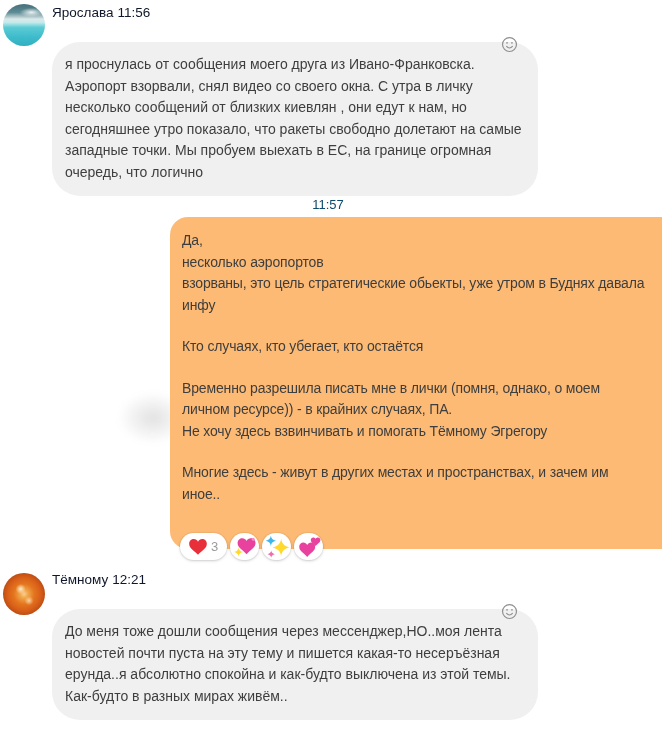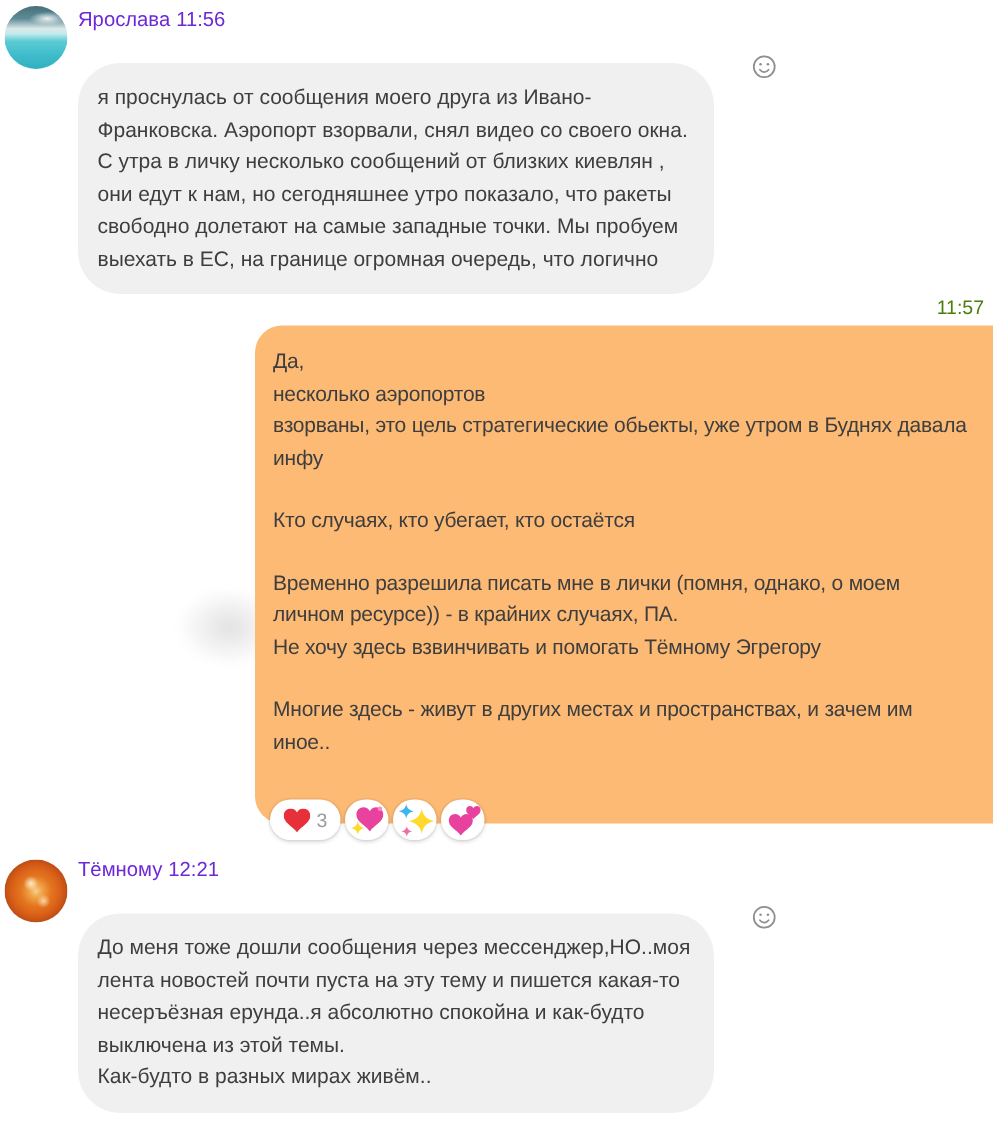--- a/index.html
+++ b/index.html
@@ -18,40 +18,40 @@
     background:
       radial-gradient(ellipse 16px 6px at 68% 20%, rgba(244,248,247,.95) 0%, rgba(244,248,247,0) 75%),
       linear-gradient(180deg,#46707b 0%,#5d8b95 20%,#dce8e8 36%,#c2eaec 44%,#5bcbd4 56%,#3fbccb 78%,#2fb0c0 100%);
   }
   .av-flower{
     background:
       radial-gradient(circle at 42% 38%, rgba(255,244,214,.9) 0%, rgba(255,244,214,0) 14%),
       radial-gradient(circle at 62% 66%, rgba(255,230,190,.8) 0%, rgba(255,230,190,0) 12%),
       radial-gradient(circle at 50% 50%, #f8cf8e 0%, #f0a449 14%, #e4761f 34%, #d95f18 55%, #b04513 78%, #7e3210 100%);
   }
-  .meta{margin:0 0 3px 52px;font-size:13.5px;line-height:18px;color:#6d28d9;}
+  .meta{margin:0 0 3px 52px;font-size:13.5px;line-height:18px;color:#0f172a;}
   .meta .time{margin-left:4px;}
   .bubble-row{position:relative;}
   .bubble{
     box-sizing:border-box;font-size:14px;line-height:21.5px;color:#3e3e3e;
   }
   .bubble.gray{
-    margin-left:52px;width:424px;background:#f0f0f0;border-radius:28px;
+    margin-left:52px;width:486px;background:#f0f0f0;border-radius:28px;
     padding:12px 14px 13px 13px;
     margin-top:20px;
   }
   .bubble .text{white-space:pre-line;}
   .react-btn{
     position:absolute;left:497px;top:-6px;width:24px;height:24px;border:none;background:transparent;
     padding:0;cursor:pointer;display:flex;align-items:flex-start;justify-content:center;
   }
   
   .msg.outgoing{margin-top:0;}
   .time-right{
-    text-align:right;font-size:13px;line-height:17px;color:#4d7c0f;
+    text-align:center;font-size:13px;line-height:17px;color:#0c4a6e;
     padding-right:6px;margin-bottom:4px;
   }
   .bubble.cyan{
     margin-left:170px;background:#fdba74;border-radius:18px 0 0 18px;
     padding:13px 14px 24px 12px;position:relative;letter-spacing:-0.15px;
   }
   .para{white-space:pre-line;margin:0 0 20px 0;}
   .para:last-of-type{margin-bottom:0;}
   .para b{font-weight:normal;}
   .smudge{

